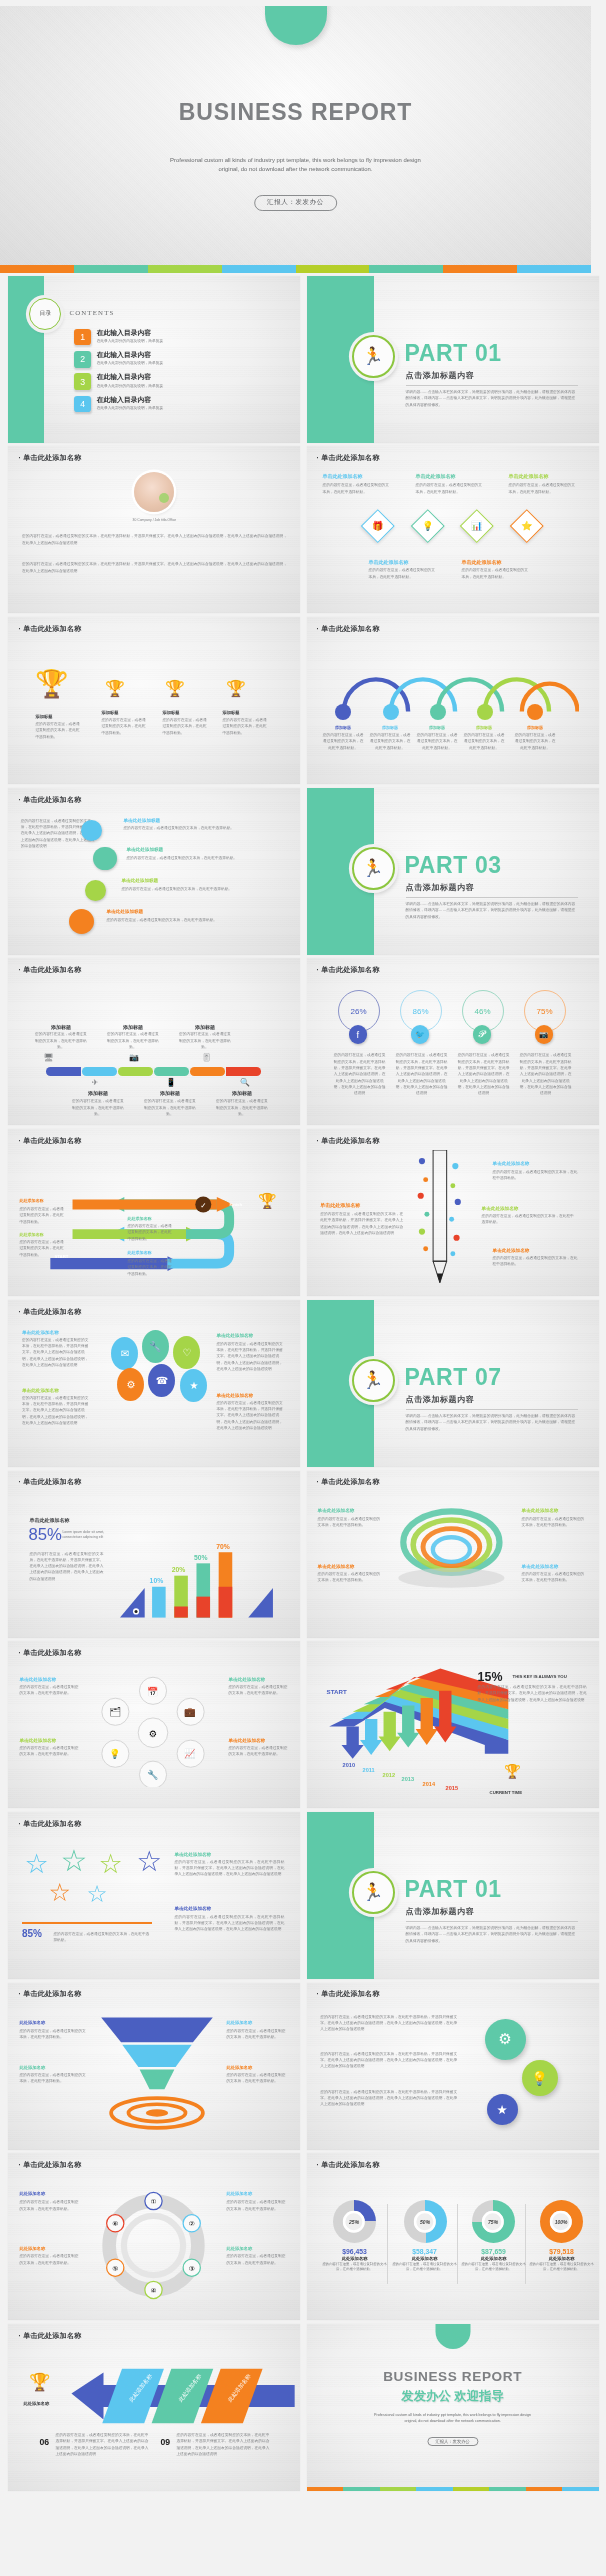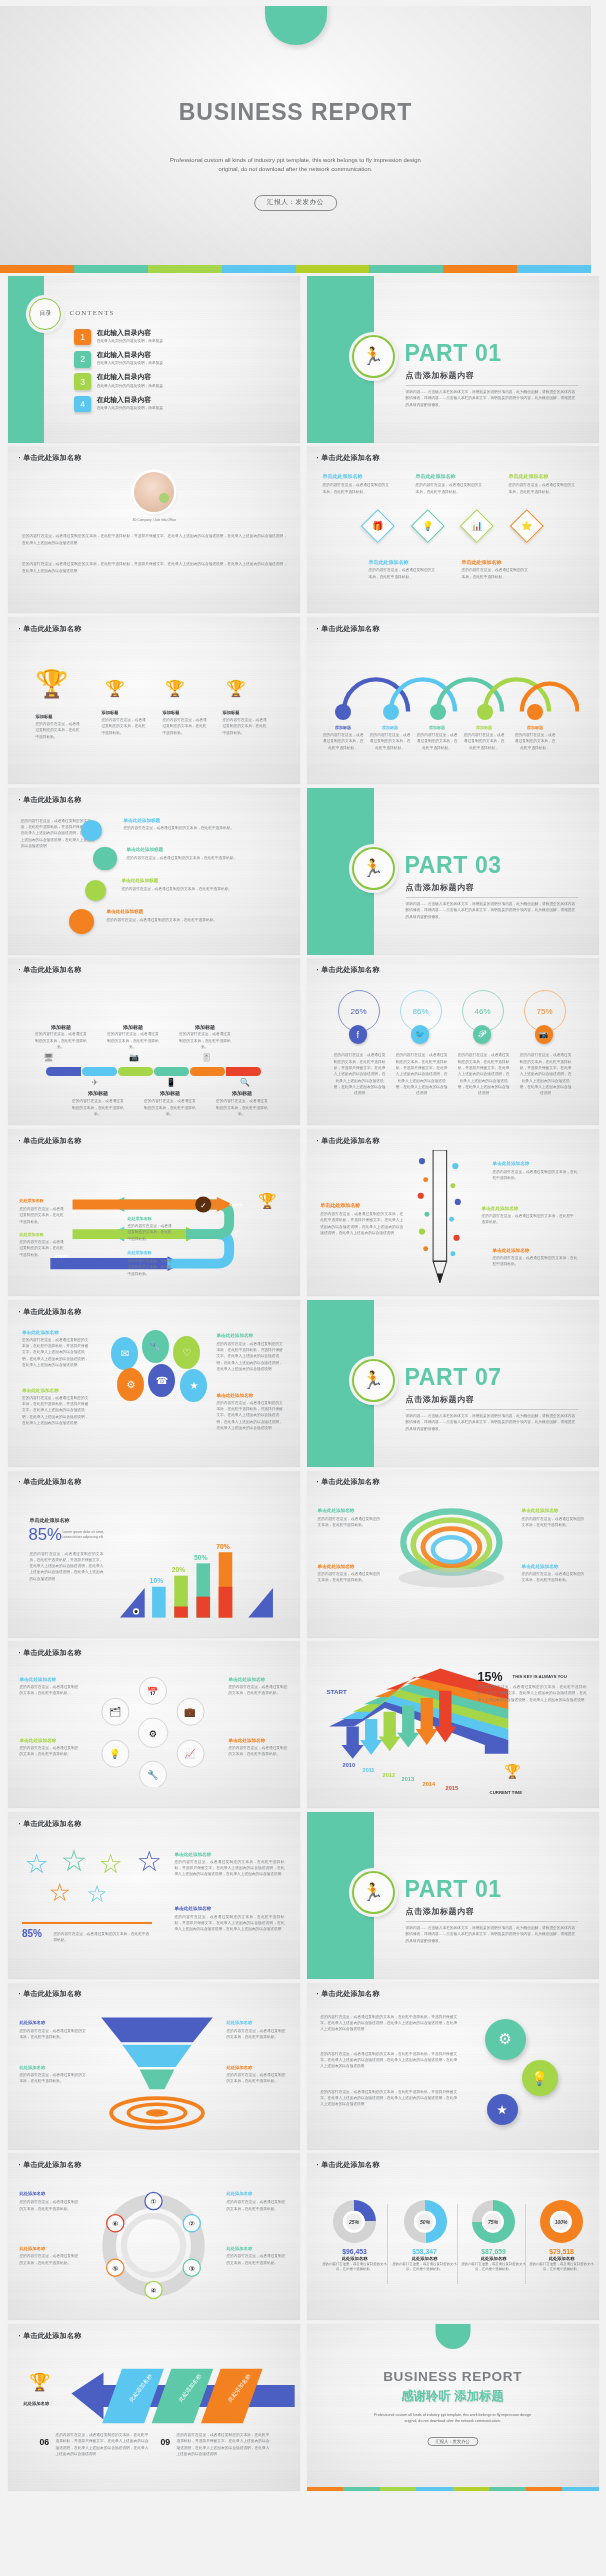--- a/index.html
+++ b/index.html
@@ -791,21 +791,21 @@
         <div style="position:absolute;left:31px;top:113px;font-size:8.7px;font-weight:bold;color:#222">06</div>
         <div class="ph" style="left:47px;top:108px;width:93px;text-align:justify">您的内容打在这里，或者通过复制您的文本后，在此框中选择粘贴，并选择只保留文字。在此录入上述图表的综合描述说明，在此录入上述图表的综合描述说明，在此录入上述图表的综合描述说明</div>
         <div style="position:absolute;left:152px;top:113px;font-size:8.7px;font-weight:bold;color:#222">09</div>
         <div class="ph" style="left:168px;top:108px;width:93px;text-align:justify">您的内容打在这里，或者通过复制您的文本后，在此框中选择粘贴，并选择只保留文字。在此录入上述图表的综合描述说明，在此录入上述图表的综合描述说明，在此录入上述图表的综合描述说明</div>
       </div>
 
       <div class="slide">
         <div class="grain"></div>
         <div class="endcircle"></div>
         <div class="endtitle">BUSINESS REPORT</div>
-        <div class="endsub">感谢聆听 添加标题</div>
+        <div class="endsub">发发办公 欢迎指导</div>
         <div class="enddesc">Professional custom all kinds of industry ppt template, this work belongs to fly impression design original, do not download after the network communication.</div>
         <div class="endpill">汇报人：发发办公</div>
         <div class="lastbar">
           <i style="background:#f4811f"></i>
             <i style="background:#5ec9a8"></i>
           <i style="background:#a5d548"></i>
             <i style="background:#5bc6ef"></i>
           <i style="background:#b5cf2a"></i>
             <i style="background:#5ec9a8"></i>
           <i style="background:#f4811f"></i>

